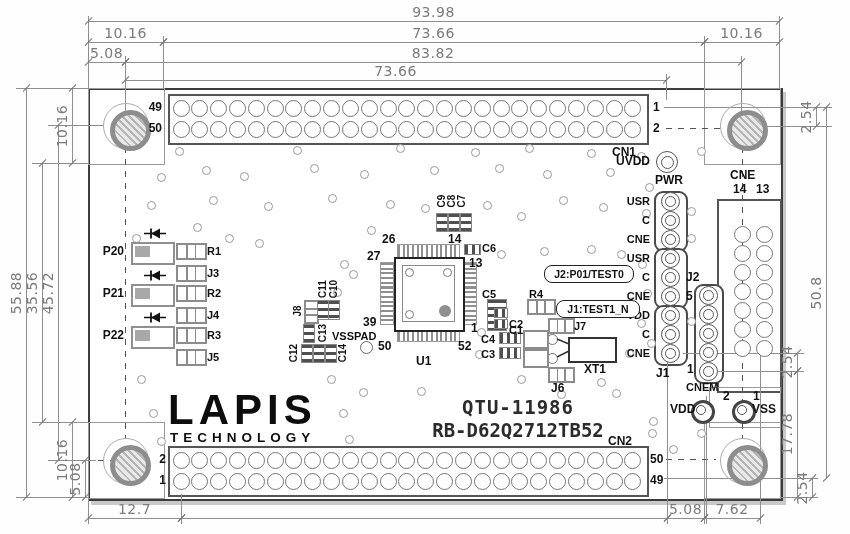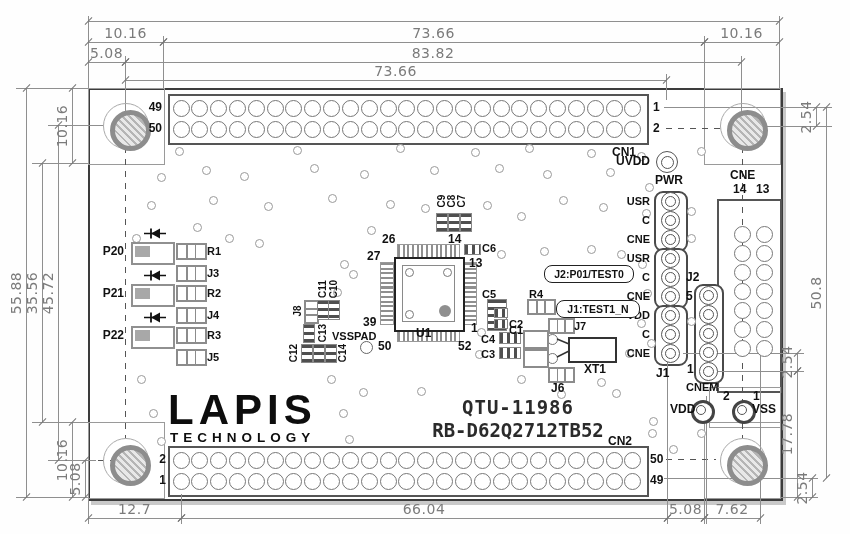--- a/index.html
+++ b/index.html
@@ -92,21 +92,21 @@
   <div class="abs" style="left:405px;top:310px;width:7px;height:7px;border:1px solid #777;border-radius:50%;z-index:6"></div>
   <div class="abs" style="left:439px;top:305px;width:12px;height:12px;background:#8f8f8f;border-radius:50%;z-index:6"></div>
   <div class="num" style="left:382px;top:232px">26</div>
   <div class="num" style="left:448px;top:232px">14</div>
   <div class="num" style="left:367px;top:249px">27</div>
   <div class="num" style="left:469px;top:256px">13</div>
   <div class="num" style="left:363px;top:315px">39</div>
   <div class="num" style="left:471px;top:321px">1</div>
   <div class="num" style="left:378px;top:339px">50</div>
   <div class="num" style="left:458px;top:339px">52</div>
-  <div class="num" style="left:416px;top:326px">U1</div>
+  <div class="num" style="left:416px;top:354px">U1</div>
   <div class="plabel" style="left:332px;top:330px">VSSPAD</div>
   <div class="abs" style="left:360px;top:341px;width:11px;height:11px;border:1.5px solid #666;border-radius:50%;z-index:5"></div>
 
   <div class="vlabel" style="left:441px;top:201px">C9</div>
   <div class="vlabel" style="left:451px;top:201px">C8</div>
   <div class="vlabel" style="left:461px;top:201px">C7</div>
   <div class="cap-v" style="left:436px;top:213px;width:10px;height:17px"></div>
   <div class="cap-v" style="left:448px;top:213px;width:10px;height:17px"></div>
   <div class="cap-v" style="left:460px;top:213px;width:10px;height:17px"></div>
   <div class="cap-h" style="left:464px;top:244px;width:15px;height:9px"></div>
@@ -236,20 +236,21 @@
     <div class="line" style="left:781px;top:497px;width:37px;height:1px"></div>
     <div class="line" style="left:88px;top:499px;width:1px;height:25px"></div>
     <div class="line" style="left:181px;top:494px;width:1px;height:30px"></div>
     <div class="line" style="left:667px;top:362px;width:1px;height:162px"></div>
     <div class="line" style="left:706px;top:396px;width:1px;height:128px"></div>
     <div class="line" style="left:760px;top:355px;width:1px;height:169px"></div>
     <div class="line" style="left:704px;top:497px;width:1px;height:27px"></div>
     <div class="line" style="left:88px;top:21px;width:691px;height:1px"></div>
     <div class="tick" style="left:87.5px;top:16px"></div>
     <div class="tick" style="left:778.5px;top:16px"></div>
+    <div class="dimtxt" style="left:88px;top:4px;width:691px;text-align:center">93.98</div>
     <div class="line" style="left:88px;top:42px;width:75px;height:1px"></div>
     <div class="tick" style="left:87.5px;top:37px"></div>
     <div class="tick" style="left:162.5px;top:37px"></div>
     <div class="dimtxt" style="left:88px;top:25px;width:75px;text-align:center">10.16</div>
     <div class="line" style="left:163px;top:42px;width:541px;height:1px"></div>
     <div class="tick" style="left:162.5px;top:37px"></div>
     <div class="tick" style="left:703.5px;top:37px"></div>
     <div class="dimtxt" style="left:163px;top:25px;width:541px;text-align:center">73.66</div>
     <div class="line" style="left:704px;top:42px;width:75px;height:1px"></div>
     <div class="tick" style="left:703.5px;top:37px"></div>
@@ -311,21 +312,20 @@
     <div class="tick" style="left:811.5px;top:473px"></div>
     <div class="tick" style="left:811.5px;top:492px"></div>
     <div class="dimtxt v" style="left:802px;top:487.5px">2.54</div>
     <div class="line" style="left:88px;top:518px;width:93px;height:1px"></div>
     <div class="tick" style="left:87.5px;top:513px"></div>
     <div class="tick" style="left:180.5px;top:513px"></div>
     <div class="dimtxt" style="left:88px;top:501px;width:93px;text-align:center">12.7</div>
     <div class="line" style="left:181px;top:518px;width:486px;height:1px"></div>
     <div class="tick" style="left:180.5px;top:513px"></div>
     <div class="tick" style="left:666.5px;top:513px"></div>
-    <div class="dimtxt" style="left:181px;top:501px;width:486px;text-align:center">66.04</div>
     <div class="line" style="left:667px;top:518px;width:37px;height:1px"></div>
     <div class="tick" style="left:666.5px;top:513px"></div>
     <div class="tick" style="left:703.5px;top:513px"></div>
     <div class="dimtxt" style="left:667px;top:501px;width:37px;text-align:center">5.08</div>
     <div class="line" style="left:704px;top:518px;width:56px;height:1px"></div>
     <div class="tick" style="left:703.5px;top:513px"></div>
     <div class="tick" style="left:759.5px;top:513px"></div>
     <div class="dimtxt" style="left:704px;top:501px;width:56px;text-align:center">7.62</div>
     <div class="abs" style="left:103px;top:103px;width:44px;height:44px;border:1px solid #aaa;border-radius:50%;z-index:3"></div>
     <div class="abs" style="left:109.5px;top:109.5px;width:31px;height:31px;border:5px solid #8d8d8d;border-radius:50%;background:repeating-linear-gradient(45deg,#b5b5b5 0 2px,#e8e8e8 2px 5px);z-index:3"></div>

